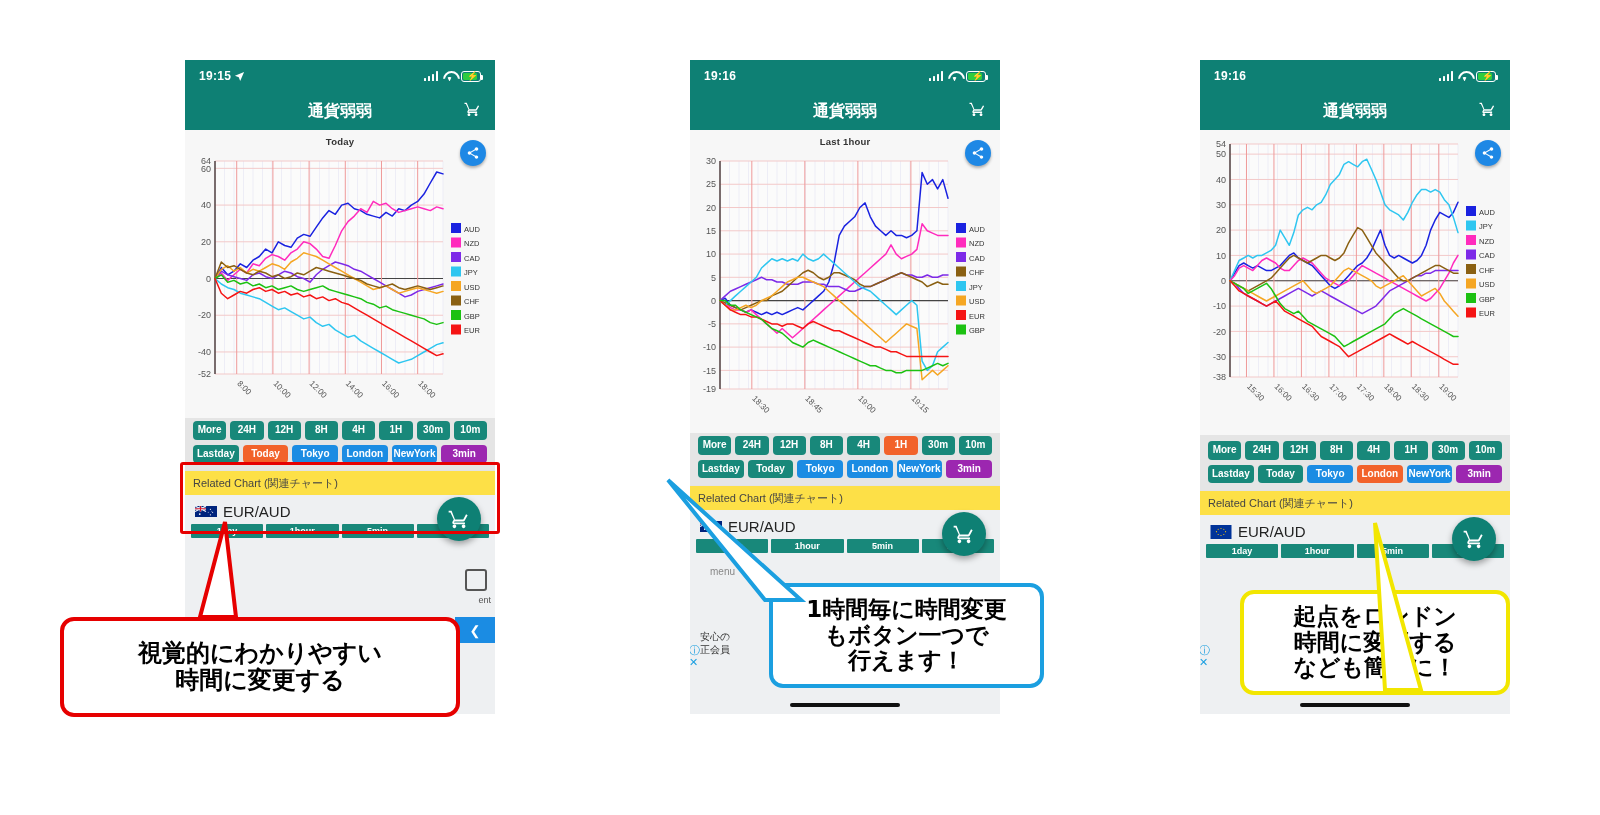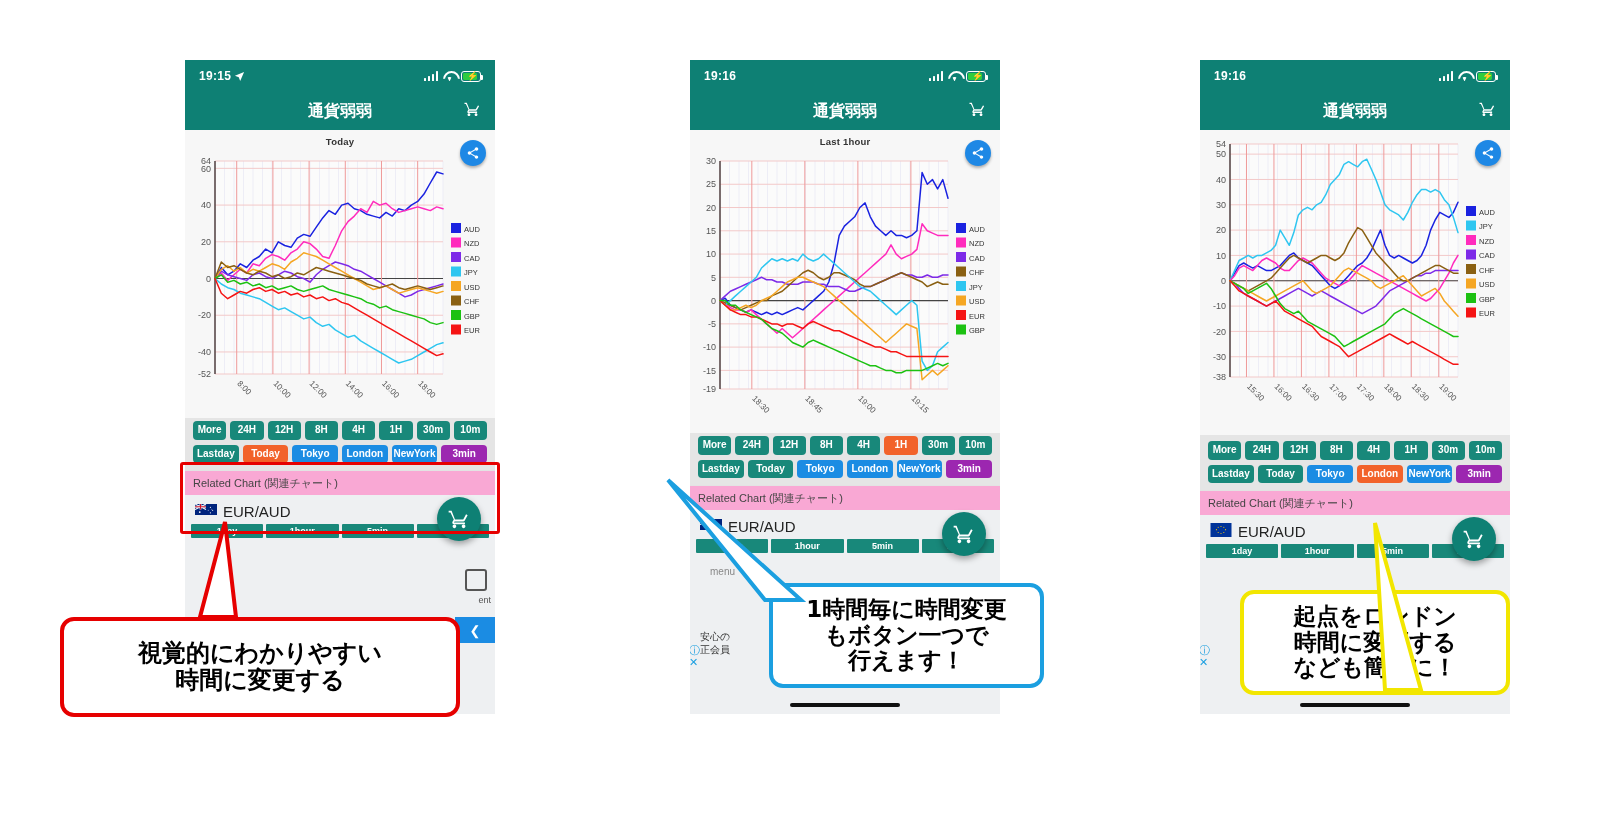--- a/index.html
+++ b/index.html
@@ -73,25 +73,25 @@
     color:#fff; font-size:10px; font-weight:bold;
     border-radius:4px; padding:4px 0; text-align:center;
     min-width:28px; line-height:1.05; white-space:nowrap;
   }
   .pbtn.green{background:#18887a}
   .pbtn.blue{background:#1b8ce3}
   .pbtn.orange{background:#f2622a}
   .pbtn.purple{background:#9c27b0}
 
   .related-label {
-    font-size:11px; color:#444; padding:5px 8px 4px 8px; background:#f9a8d4;
+    font-size:11px; color:#444; padding:5px 8px 4px 8px; background:#fde047;
     border-top:1px solid #e3e3e3;
   }
   .related-body{ background:#eef0f2; position:relative; flex:1; }
-  .pair-row { display:flex; align-items:flex-start; gap:6px; padding:8px 10px 4px 10px; }
+  .pair-row { display:flex; align-items:center; gap:6px; padding:8px 10px 4px 10px; }
   .pair-name { font-size:15px; color:#222; }
   .tf-row { display:flex; gap:3px; padding:0 6px; }
   .tf { background:#18887a; color:#fff; font-size:9px; font-weight:bold; padding:2px 0; text-align:center; flex:1; border-radius:1px;}
   .fab {
     position:absolute; width:44px; height:44px; border-radius:50%;
     background:#0e8074; display:flex; align-items:center; justify-content:center;
     box-shadow:0 3px 6px rgba(0,0,0,.35);
   }
   .home-ind { position:absolute; bottom:7px; left:50%; transform:translateX(-50%); width:110px; height:4px; background:#111; border-radius:3px;}
 

